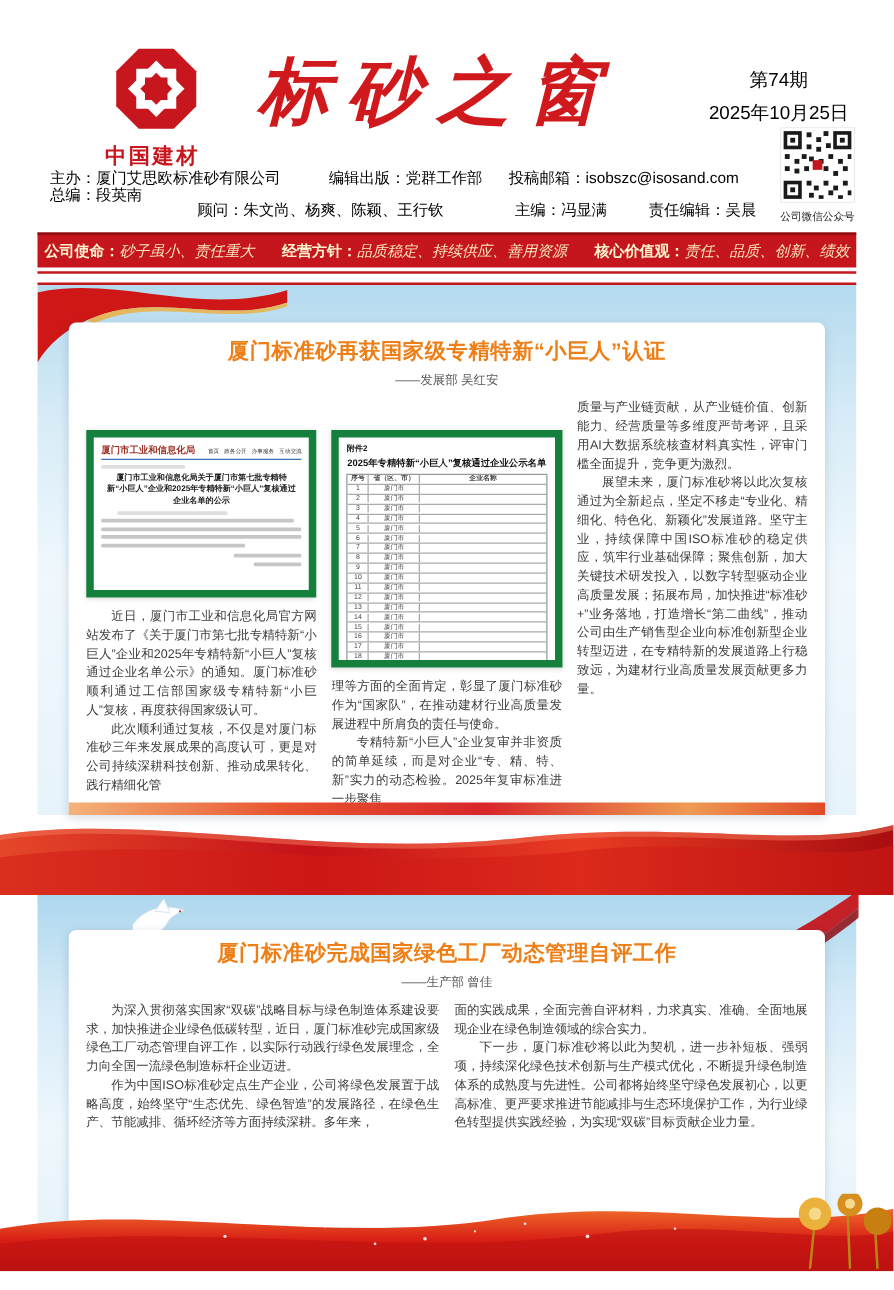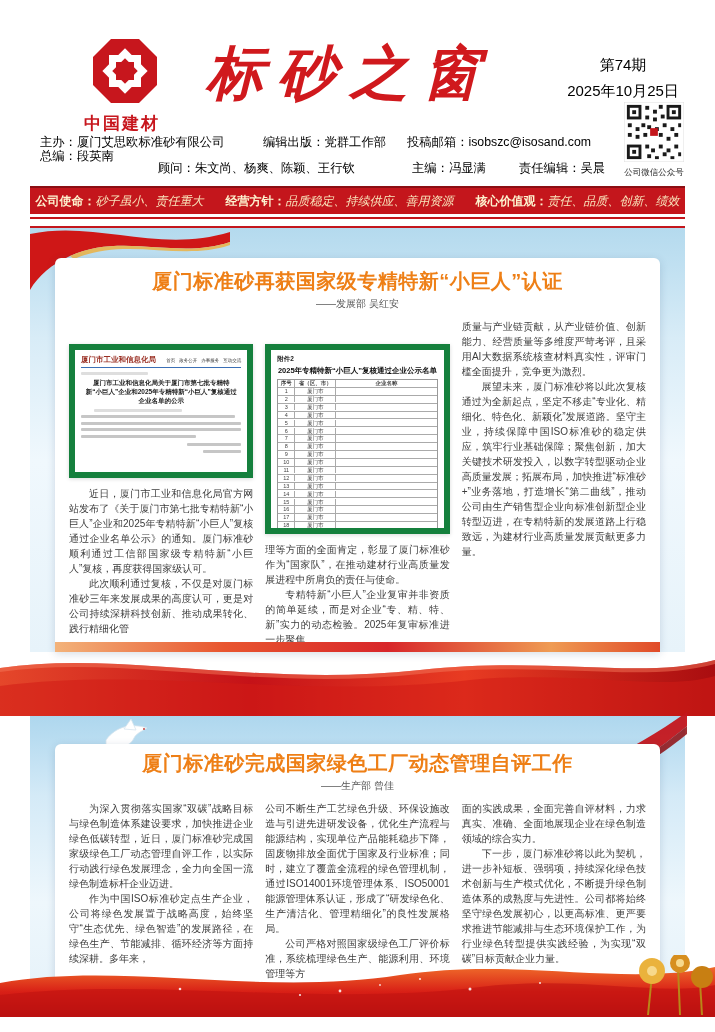--- a/index.html
+++ b/index.html
@@ -36,21 +36,21 @@
   .section2{position:absolute;left:30px;right:30px;top:716px;height:266px;
       background:linear-gradient(180deg,#aed7ee 0%,#d4eaf7 30%,#eef7fc 70%,#e7f3fa 100%);}
   .corner-ribbon{position:absolute;left:0;top:0;}
   .right-ribbon{position:absolute;right:-2px;top:-4px;}
   .dove{position:absolute;left:72px;top:2px;}
 
   .card{position:absolute;left:25px;right:25px;bottom:0;background:#fff;
       border-radius:6px 6px 0 0;box-shadow:0 2px 8px rgba(40,70,110,.18);}
   .card1{top:30px;padding:12px 14px 0;}
   .card2{top:28px;padding:8px 14px 0;}
-  .a-title{text-align:center;color:#ee7f16;font-size:20px;font-weight:bold;letter-spacing:.5px;line-height:22px;}
+  .a-title{text-align:center;color:#ee7f16;font-size:17px;font-weight:bold;letter-spacing:.5px;line-height:22px;}
   .a-byline{text-align:center;color:#595959;font-size:10px;margin:5px 0 8px;}
   .cols{display:flex;gap:12px;}
   .col{flex:1;min-width:0;}
   .p{font-size:10px;line-height:15px;text-align:justify;color:#3c3c3c;text-indent:2em;}
   .p.flow{text-indent:0;}
   .skyline-strip{position:absolute;left:0;right:0;bottom:0;height:10px;border-radius:0;
       background:linear-gradient(90deg,#f3b37a,#e8552f 28%,#d8262a 55%,#ef9b53 82%,#e04a28);}
 
   
   .figure{background:#fff;border:6px solid #15803d;box-shadow:0 1px 4px rgba(0,0,0,.15);
@@ -371,24 +371,20 @@
 
     <div class="card card2">
       <div class="a-title">厦门标准砂完成国家绿色工厂动态管理自评工作</div>
       <div class="a-byline">——生产部 曾佳</div>
       <div class="cols">
         <div class="col">
           <div class="p">为深入贯彻落实国家“双碳”战略目标与绿色制造体系建设要求，加快推进企业绿色低碳转型，近日，厦门标准砂完成国家级绿色工厂动态管理自评工作，以实际行动践行绿色发展理念，全力向全国一流绿色制造标杆企业迈进。</div>
           <div class="p">作为中国ISO标准砂定点生产企业，公司将绿色发展置于战略高度，始终坚守“生态优先、绿色智造”的发展路径，在绿色生产、节能减排、循环经济等方面持续深耕。多年来，</div>
         </div>
         <div class="col">
-          <div class="p flow">公司不断生产工艺绿色升级、环保设施改造与引进先进研发设备，优化生产流程与能源结构，实现单位产品能耗稳步下降，固废物排放全面优于国家及行业标准；同时，建立了覆盖全流程的绿色管理机制，通过ISO14001环境管理体系、ISO50001能源管理体系认证，形成了“研发绿色化、生产清洁化、管理精细化”的良性发展格局。</div>
-          <div class="p">公司严格对照国家级绿色工厂评价标准，系统梳理绿色生产、能源利用、环境管理等方</div>
-        </div>
-        <div class="col">
           <div class="p flow">面的实践成果，全面完善自评材料，力求真实、准确、全面地展现企业在绿色制造领域的综合实力。</div>
           <div class="p">下一步，厦门标准砂将以此为契机，进一步补短板、强弱项，持续深化绿色技术创新与生产模式优化，不断提升绿色制造体系的成熟度与先进性。公司都将始终坚守绿色发展初心，以更高标准、更严要求推进节能减排与生态环境保护工作，为行业绿色转型提供实践经验，为实现“双碳”目标贡献企业力量。</div>
         </div>
       </div>
     </div>
   </div>
 
   <svg class="band-bottom" viewBox="0 0 715 62" preserveAspectRatio="none">
     <defs>
       <linearGradient id="rg2" x1="0" y1="0" x2="0" y2="1">

